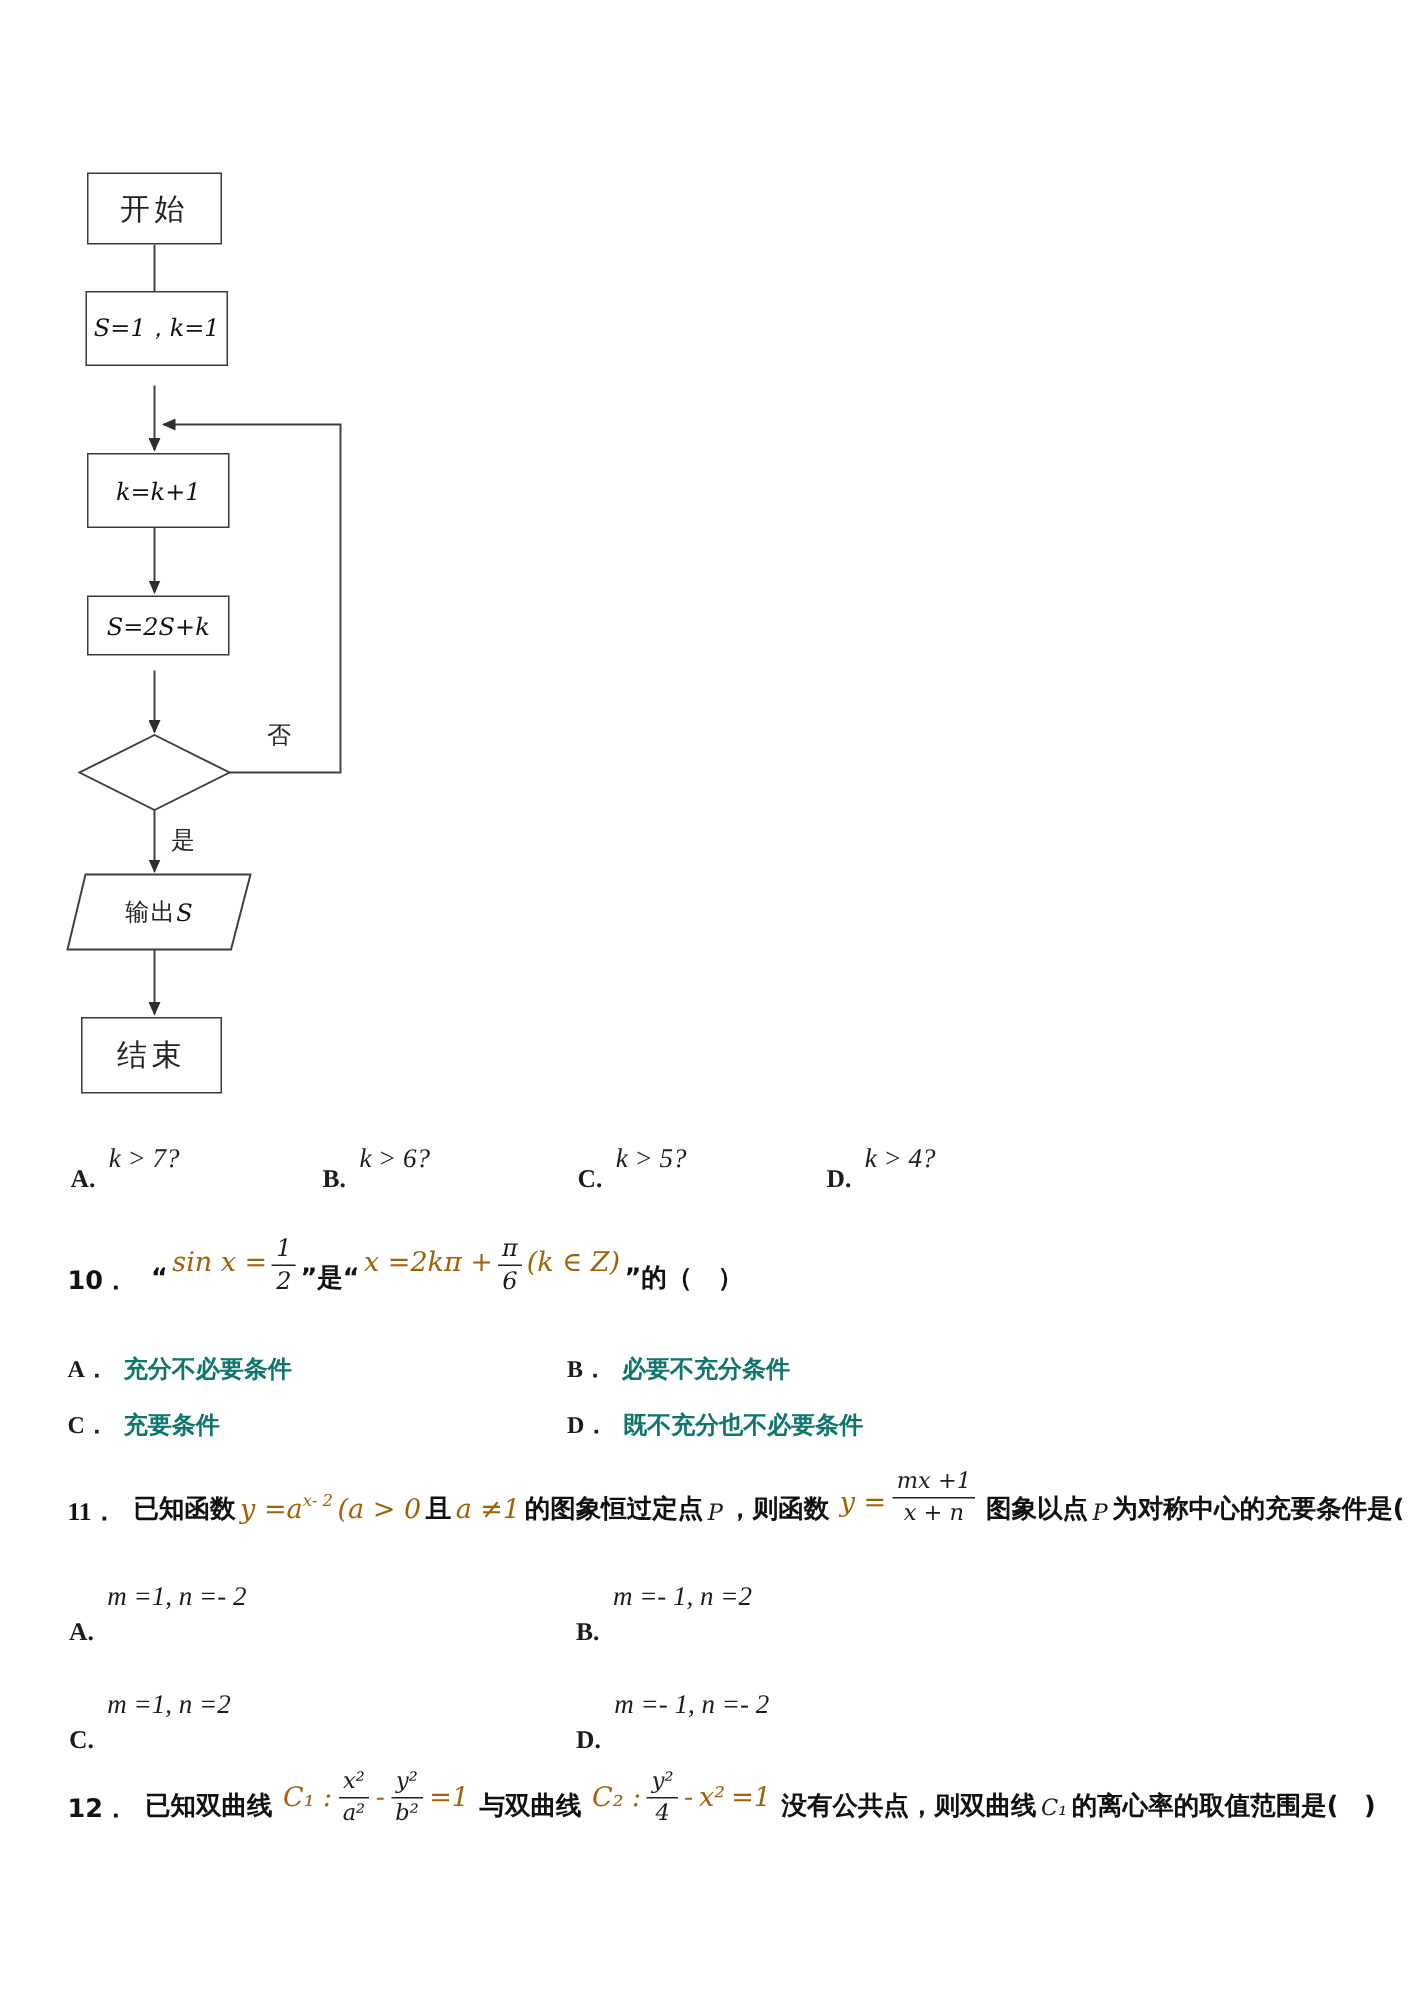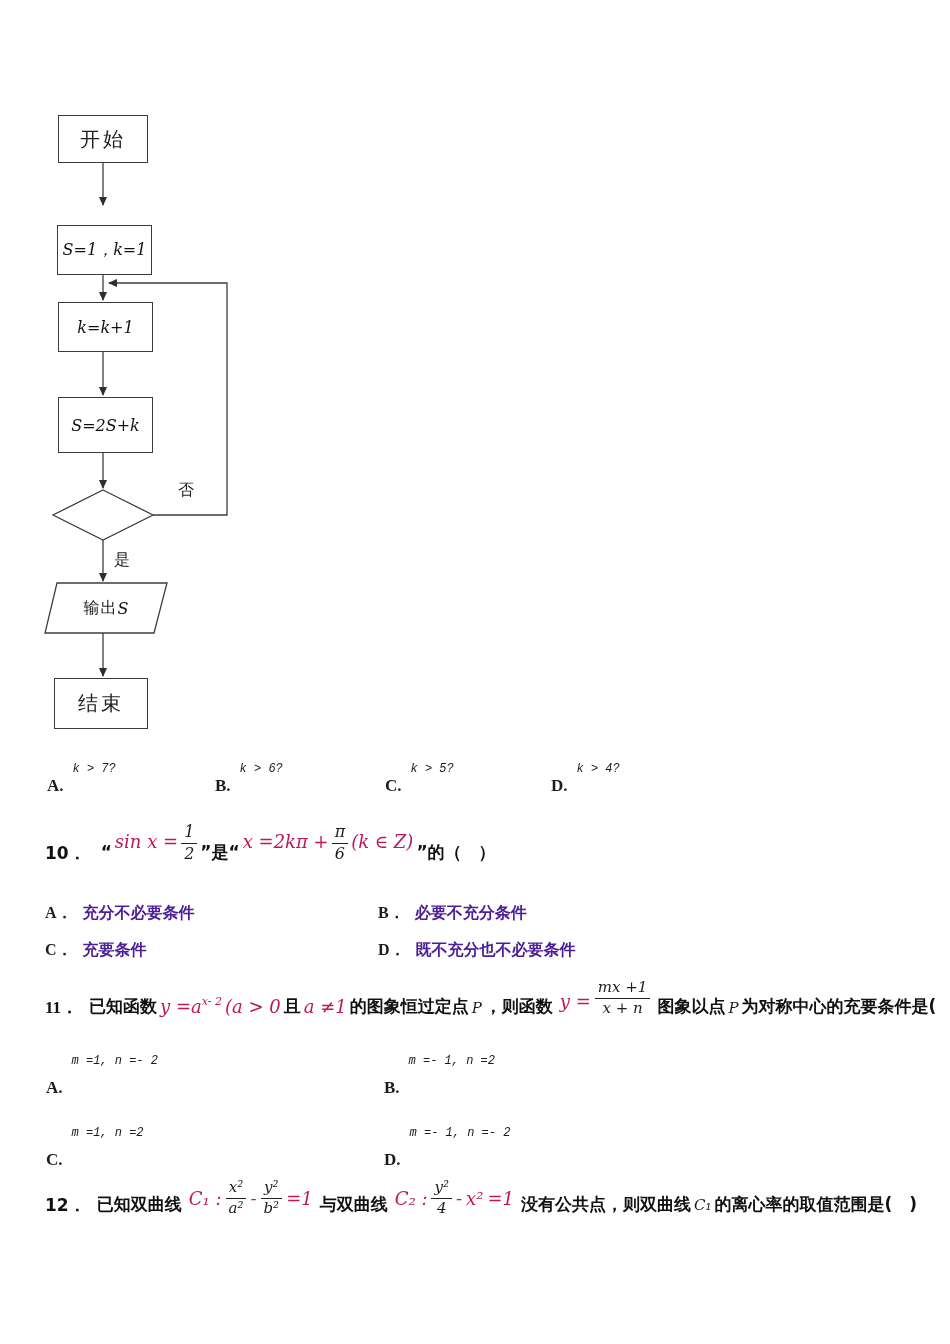--- a/index.html
+++ b/index.html
@@ -14,21 +14,21 @@
     display:flex;align-items:center;justify-content:center;box-sizing:border-box;
   }
   .fbox .cnlab{font-family:"DejaVu Sans", sans-serif;font-size:20px;letter-spacing:3px;color:#222;}
   .fbox .mathlab{font-family:"DejaVu Serif", serif;font-style:italic;font-size:16px;color:#111;}
   .flow-side-label{position:absolute;font-family:"DejaVu Sans", sans-serif;font-size:16px;color:#222;}
   .para-label{position:absolute;display:flex;align-items:center;justify-content:center;}
   .para-label .cnlab{font-family:"DejaVu Sans", sans-serif;font-size:16px;letter-spacing:1px;color:#222;text-align:center;}
   .para-label .mathlab{font-family:"DejaVu Serif", serif;font-style:italic;font-size:16px;color:#111;}
   
   .cnb{font-family:"DejaVu Sans", sans-serif;font-weight:bold;font-size:17px;line-height:1.25;color:#111;}
-  .math{font-family:"DejaVu Serif", serif;font-style:italic;font-size:18px;color:#be185d;white-space:nowrap;}
+  .math{font-family:"DejaVu Serif", serif;font-style:italic;font-size:18px;color:#a16207;white-space:nowrap;}
   .smath{font-family:"DejaVu Serif", serif;font-style:italic;font-size:15px;color:#1a1a1a;}
   .qnum{font-family:"DejaVu Sans", sans-serif;font-weight:bold;font-size:17px;color:#111;}
   .msup{font-family:"DejaVu Serif", serif;font-style:italic;font-size:11px;position:relative;top:-1px;}
   
   .frac{display:inline-flex;flex-direction:column;align-items:center;line-height:1.15;
         font-family:"DejaVu Serif", serif;font-style:italic;font-size:15px;}
   .frac .fnum{padding:0 3px 1px 3px;border-bottom:1.2px solid #222;}
   .frac .fden{padding:1px 3px 0 3px;}
   .mgroup{display:inline-flex;align-items:center;gap:4px;}
   
@@ -46,29 +46,29 @@
   #q11line .mgroup{position:relative;top:-5px;margin:0 4px;}
   #q12line{top:1168px;height:64px;}
   #q12line .cnb,#q12line .qnum{position:relative;top:5px;}
   #q12line .qnum{margin-right:8px;}
   #q12line .mgroup{position:relative;top:-2px;margin:17px 4px;}
   #q12line .smath{position:relative;top:5px;}
   
   .optrow{position:absolute;left:0;width:950px;}
   .mopt{position:absolute;display:flex;align-items:flex-start;}
   .mopt .olet{font-family:"Liberation Serif", serif;font-weight:bold;font-size:17px;}
-  .mopt .omath{font-family:Liberation Mono, monospace;font-style:italic;font-size:12px;margin-left:9px;}
+  .mopt .omath{font-family:Liberation Serif, serif;font-style:italic;font-size:18px;margin-left:9px;}
   #q9opts{top:762px;height:40px;}
   #q9opts .olet{margin-top:14px;}
   #q11optsA,#q11optsB{height:46px;}
   #q11optsA{top:1054px;} #q11optsB{top:1126px;}
   #q11optsA .olet,#q11optsB .olet{margin-top:24px;}
   .cnopt{position:absolute;display:flex;align-items:center;}
   .cnopt .olet{font-family:"Liberation Serif", serif;font-weight:bold;font-size:16px;margin-right:10px;}
-  .cnopt .otext{font-family:"DejaVu Sans", sans-serif;font-weight:bold;font-size:16px;color:#4c1d95;}
+  .cnopt .otext{font-family:"DejaVu Sans", sans-serif;font-weight:bold;font-size:16px;color:#0f766e;}
   #q10optsA{top:903px;height:22px;} #q10optsB{top:940px;height:22px;}
 </style>
 </head>
 <body>
 
 <svg class="flow-svg" width="300" height="760" viewBox="0 0 300 760">
   <defs>
     <marker id="ah" markerWidth="9" markerHeight="8" refX="8" refY="4" orient="auto" markerUnits="userSpaceOnUse">
       <path d="M0,0 L9,4 L0,8 z" fill="#2e2e2e"></path>
     </marker>
@@ -82,27 +82,27 @@
     <line x1="103" y1="633" x2="103" y2="676" marker-end="url(#ah)"></line>
     <polyline points="153,515 227,515 227,283 109,283" marker-end="url(#ah)"></polyline>
     <polygon points="103,490 153,515 103,540 53,515" fill="#ffffff"></polygon>
     <polygon points="57,583 167,583 154,633 45,633" fill="#ffffff"></polygon>
   </g>
 </svg>
 
 <div class="fbox" style="left:58px;top:115px;width:90px;height:48px;">
   <span class="cnlab">开始</span>
 </div>
-<div class="fbox" style="left:57px;top:225px;width:95px;height:50px;">
+<div class="fbox" style="left:57px;top:194px;width:95px;height:50px;">
   <span class="mathlab">S=1，k=1</span>
 </div>
 <div class="fbox" style="left:58px;top:302px;width:95px;height:50px;">
   <span class="mathlab">k=k+1</span>
 </div>
-<div class="fbox" style="left:58px;top:397px;width:95px;height:56px;align-items:center;">
+<div class="fbox" style="left:58px;top:397px;width:95px;height:40px;align-items:center;">
   <span class="mathlab">S=2S+k</span>
 </div>
 <div class="flow-side-label" style="left:178px;top:480px;">否</div>
 <div class="flow-side-label" style="left:114px;top:550px;">是</div>
 <div class="para-label" style="left:45px;top:583px;width:122px;height:50px;">
   <span class="cnlab">输出</span>
     <span class="mathlab">S</span>
 </div>
 <div class="fbox" style="left:54px;top:678px;width:94px;height:51px;">
   <span class="cnlab">结束</span>

